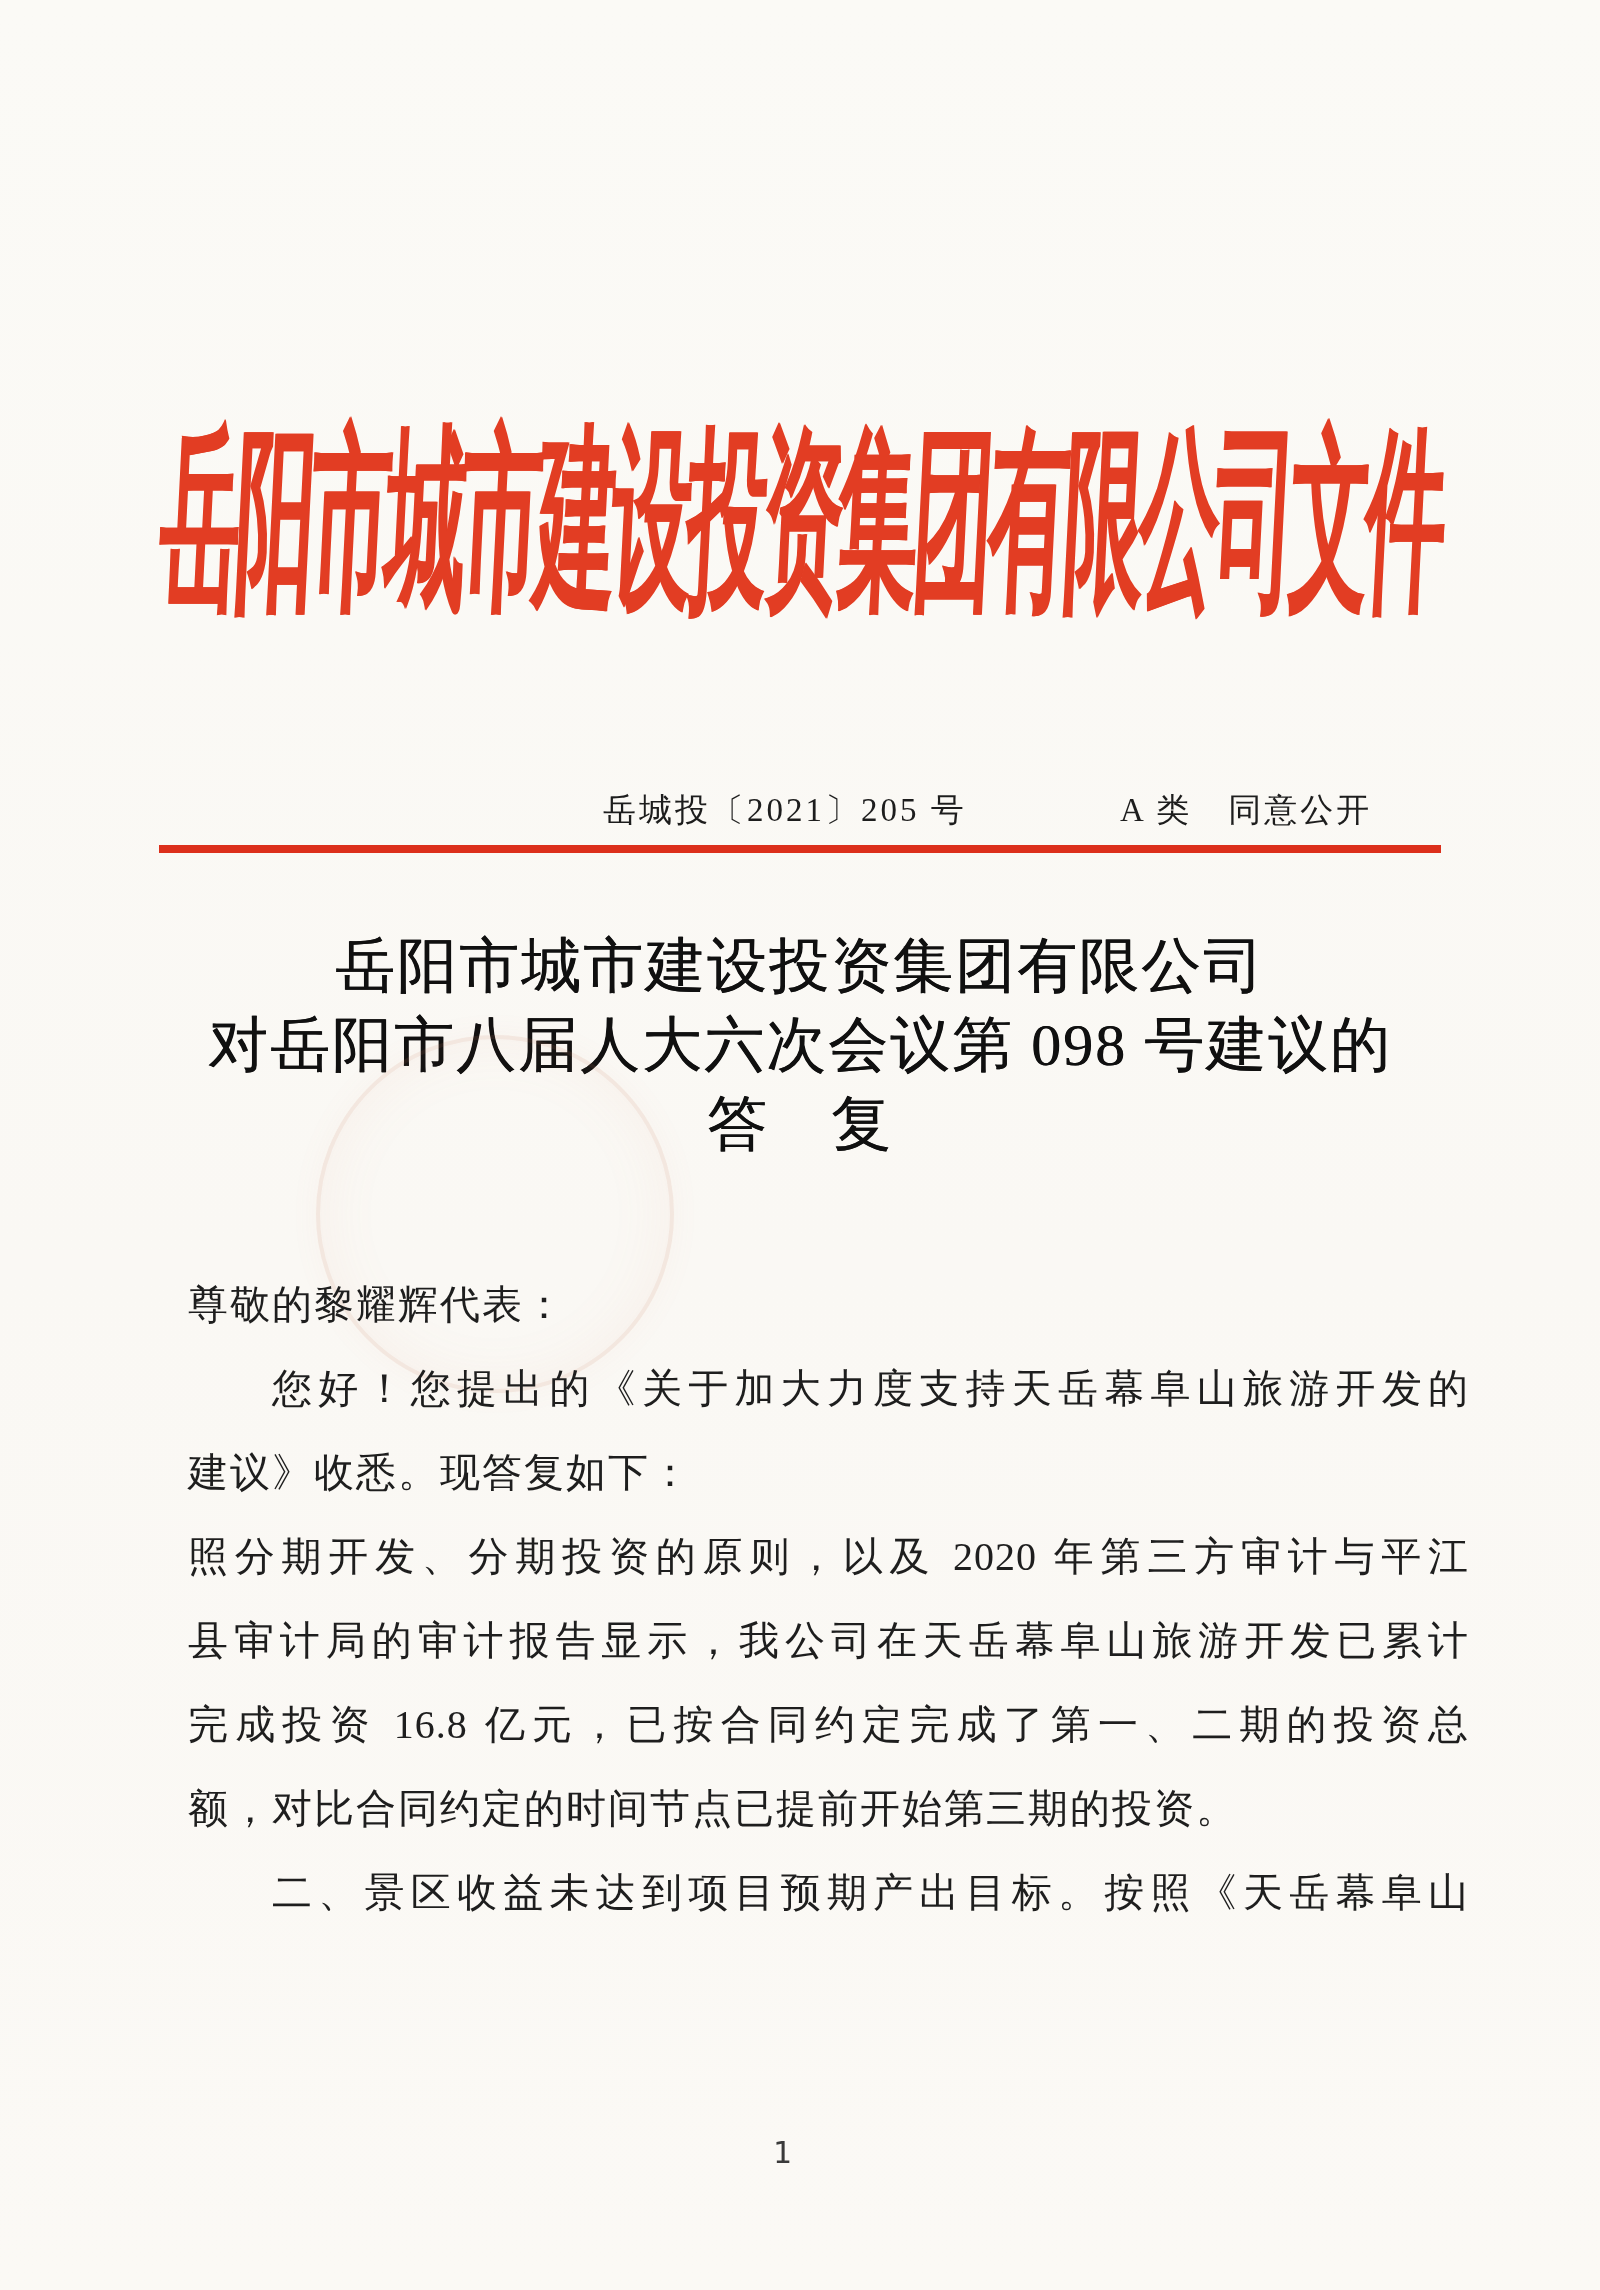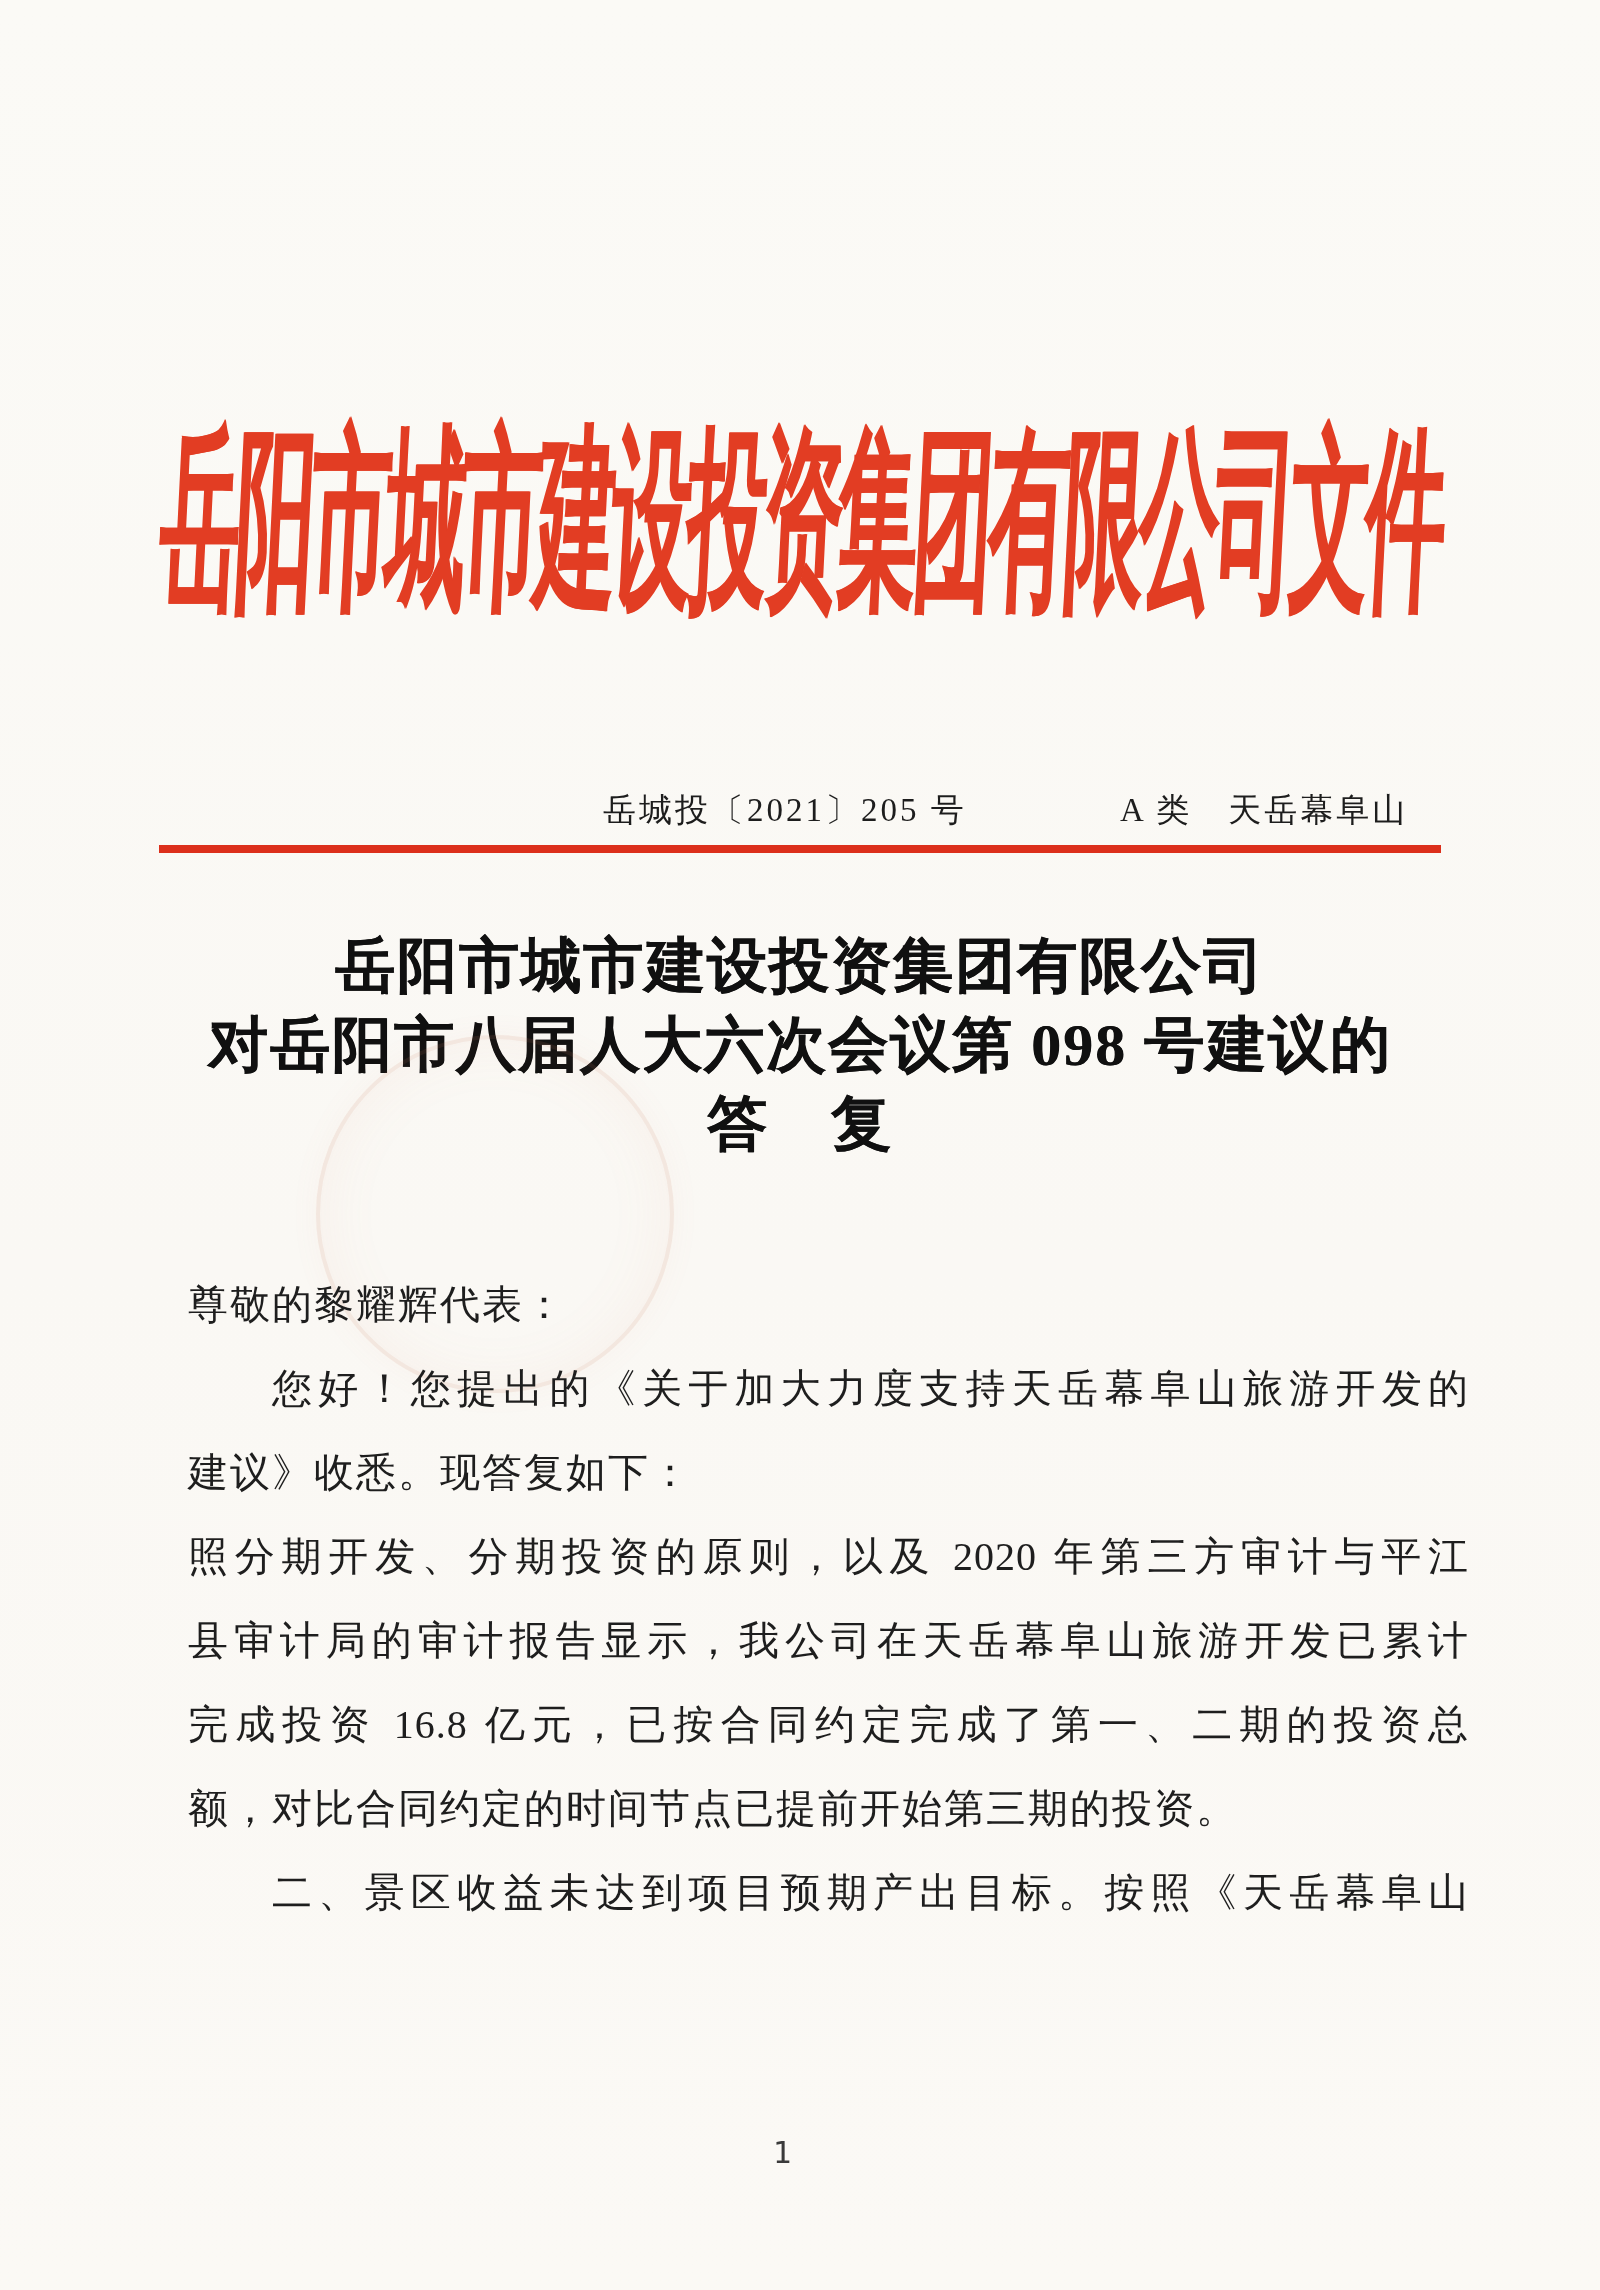--- a/index.html
+++ b/index.html
@@ -35,21 +35,21 @@
   }
   .doc-no{left:603px;}
   .doc-class{left:1120px;}
   .red-rule{
     position:absolute;left:159px;top:845px;width:1282px;height:8px;
     background:#dc2f1b;
   }
   
   .subject-line{
     position:absolute;left:0;width:1600px;text-align:center;
-    font-size:60px;line-height:64px;font-weight:bold;color:#101010;
+    font-size:60px;line-height:64px;font-weight:normal;color:#101010;
     letter-spacing:2px;white-space:nowrap;
     text-shadow:0.6px 0 0 #101010;
   }
   .t1{top:934px;}
   .t2{top:1013px;}
   .t3{top:1092px;}
   
   .seal-ghost{
     position:absolute;left:316px;top:1035px;width:350px;height:350px;
     border:4px solid rgba(206,126,100,0.14);
@@ -84,21 +84,21 @@
 </head>
 <body>
 
 <div class="page">
 
   <div class="org-title">
     <span>岳阳市城市建设投资集团有限公司文件</span>
   </div>
 
   <div class="doc-no">岳城投〔2021〕205 号</div>
-  <div class="doc-class">A 类　天岳幕阜山</div>
+  <div class="doc-class">A 类　同意公开</div>
 
   <div class="red-rule"></div>
 
   <div class="subject-line t1">岳阳市城市建设投资集团有限公司</div>
   <div class="subject-line t2">对岳阳市八届人大六次会议第 098 号建议的</div>
   <div class="subject-line t3">答　复</div>
 
   <div class="seal-ghost"></div>
 
   <div class="body-text">

